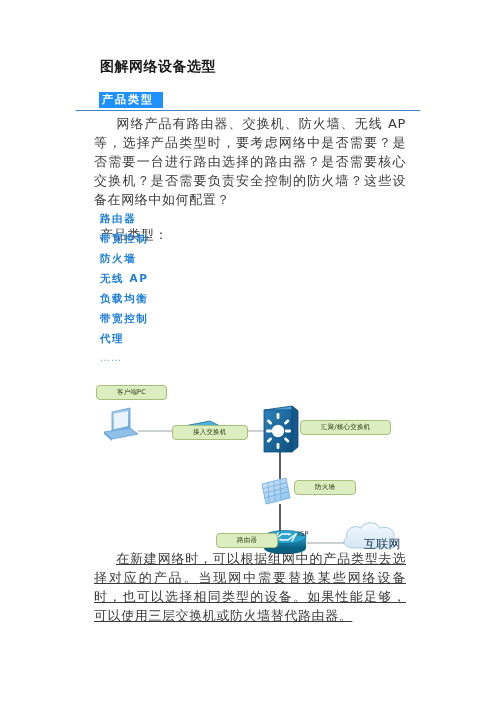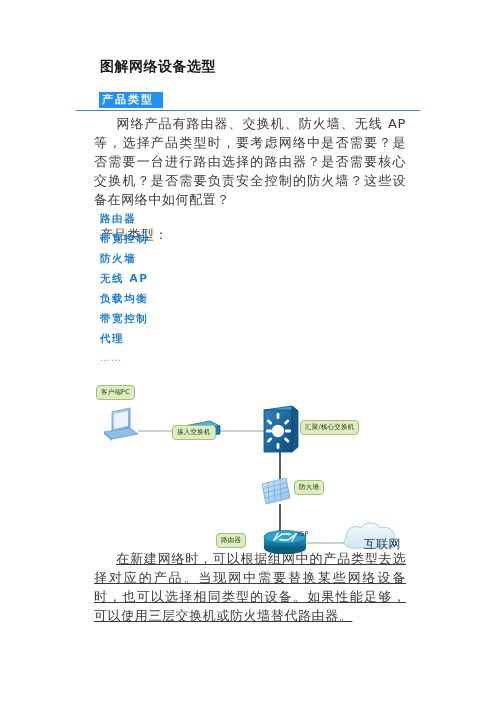--- a/index.html
+++ b/index.html
@@ -115,21 +115,21 @@
   .diagram svg { display: block; }
 
   .tag {
     position: absolute;
     background: #dcedc0;
     border: 1px solid #a6bf7d;
     border-radius: 4px;
     color: #2a3b0f;
     font-size: 6.5px;
     line-height: 11px;
-    padding: 1px 4px;
+    padding: 1px 20px;
     white-space: nowrap;
     letter-spacing: 0.2px;
   }
   .tag-client   { left: 4px;   top: 5px; }
   .tag-access   { left: 80px;  top: 5px; margin-top: 40px; }
   .tag-core     { left: 208px; top: 40px; }
   .tag-fw       { left: 202px; top: 100px; }
   .tag-router   { left: 124px; top: 153px; }
 
   .isp-label {

